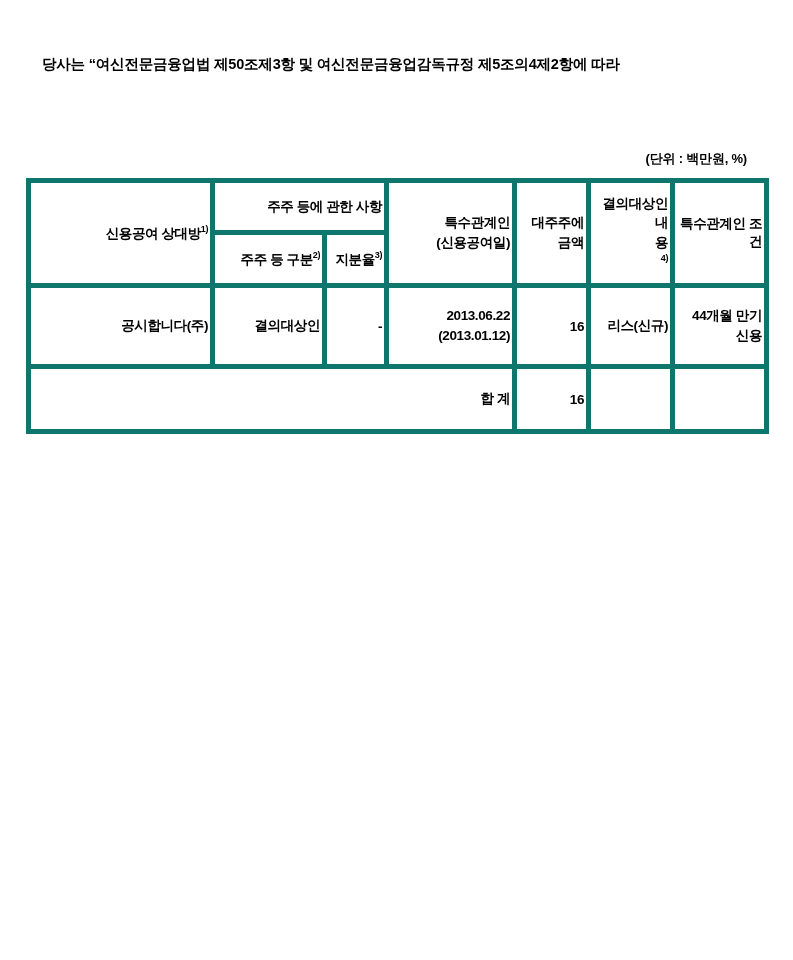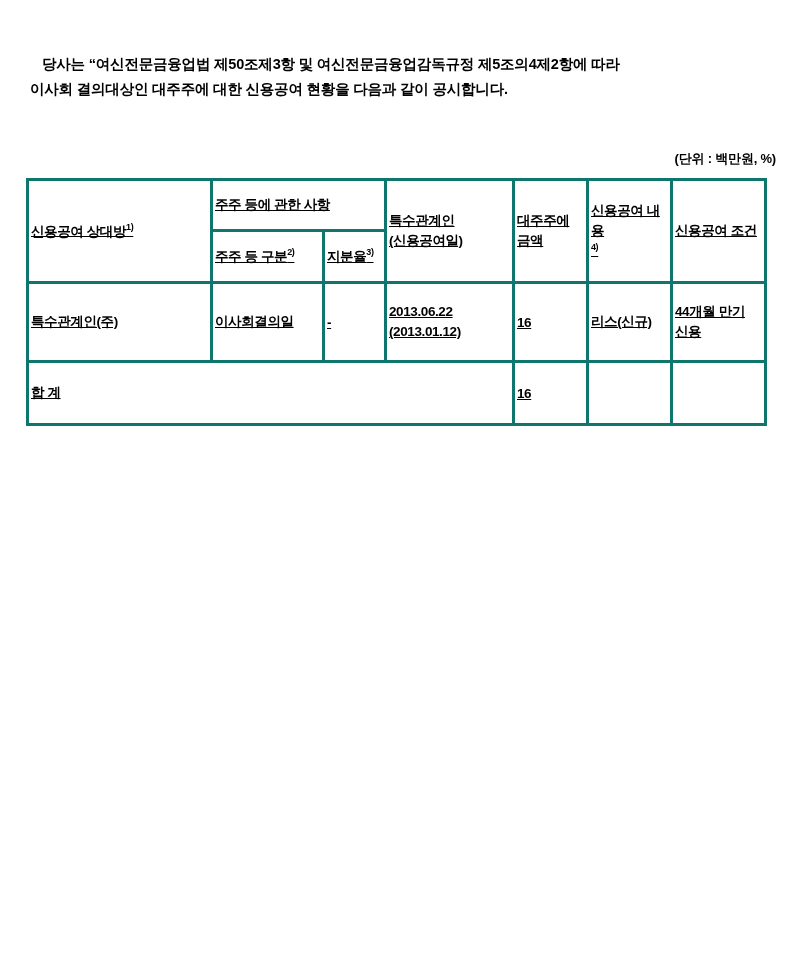--- a/index.html
+++ b/index.html
@@ -30,45 +30,44 @@
     font-size: 14.5px;
     font-weight: bold;
     line-height: 1.75;
     letter-spacing: -0.2px;
   }
   .intro .line1 {
     text-indent: 12px;
   }
   .unit-note {
     position: absolute;
-    right: 17px;
+    right: 46px;
     top: 150px;
     font-size: 13px;
     font-weight: bold;
     letter-spacing: -0.2px;
   }
   table.credit-table {
     position: absolute;
     left: 26px;
     top: 178px;
     width: 738px;
     border-collapse: collapse;
     table-layout: fixed;
     font-size: 13.5px;
     font-weight: bold;
   }
   table.credit-table td,
   table.credit-table th {
-    border: 3px solid #0f766e;
-    text-align: left;
+    border: 5px solid #0f766e;
+    text-align: right;
     vertical-align: middle;
     padding: 4px 2px;
     font-weight: bold;
     letter-spacing: -0.4px;
-    text-decoration: underline;
   }
   .hdr-tall { height: 92px; }
   .row-data td { height: 68px; }
   .row-total td { height: 52px; }
   sup {
     font-size: 9px;
     vertical-align: super;
     font-weight: bold;
   }
   .two-line span { display: block; line-height: 1.45; }
@@ -80,21 +79,20 @@
   .col6 { width: 84px; }
   .col7 { width: 94px; }
 </style>
 </head>
 <body>
 
 <div class="page">
 
   <div class="intro">
     <div class="line1">당사는 “여신전문금융업법 제50조제3항 및 여신전문금융업감독규정  제5조의4제2항에 따라</div>
-    <div class="line2">이사회 결의대상인 대주주에 대한 신용공여 현황을 다음과 같이 공시합니다.</div>
   </div>
 
   <div class="unit-note">(단위 : 백만원, %)</div>
 
   <table class="credit-table">
     <colgroup>
       <col class="col1">
         <col class="col2">
         <col class="col3">
         <col class="col4">
@@ -108,34 +106,34 @@
         <td colspan="2">주주 등에 관한 사항</td>
         <td rowspan="2" class="two-line">
           <span>특수관계인</span>
           <span>(신용공여일)</span>
         </td>
         <td rowspan="2" class="two-line">
           <span>대주주에</span>
           <span>금액</span>
         </td>
         <td rowspan="2" class="two-line">
-          <span>신용공여 내</span>
+          <span>결의대상인 내</span>
           <span><span>용</span><sup>4)</sup></span>
         </td>
-        <td rowspan="2">신용공여 조건</td>
+        <td rowspan="2">특수관계인 조건</td>
       </tr>
       <tr>
         <td><span>주주 등 구분</span><sup>2)</sup></td>
         <td><span>지분율</span><sup>3)</sup></td>
       </tr>
     </thead>
     <tbody>
       <tr class="row-data">
-        <td>특수관계인(주)</td>
-        <td>이사회결의일</td>
+        <td>공시합니다(주)</td>
+        <td>결의대상인</td>
         <td>-</td>
         <td class="two-line">
           <span>2013.06.22</span>
           <span>(2013.01.12)</span>
         </td>
         <td>16</td>
         <td>리스(신규)</td>
         <td class="two-line">
           <span>44개월 만기</span>
           <span>신용</span>

